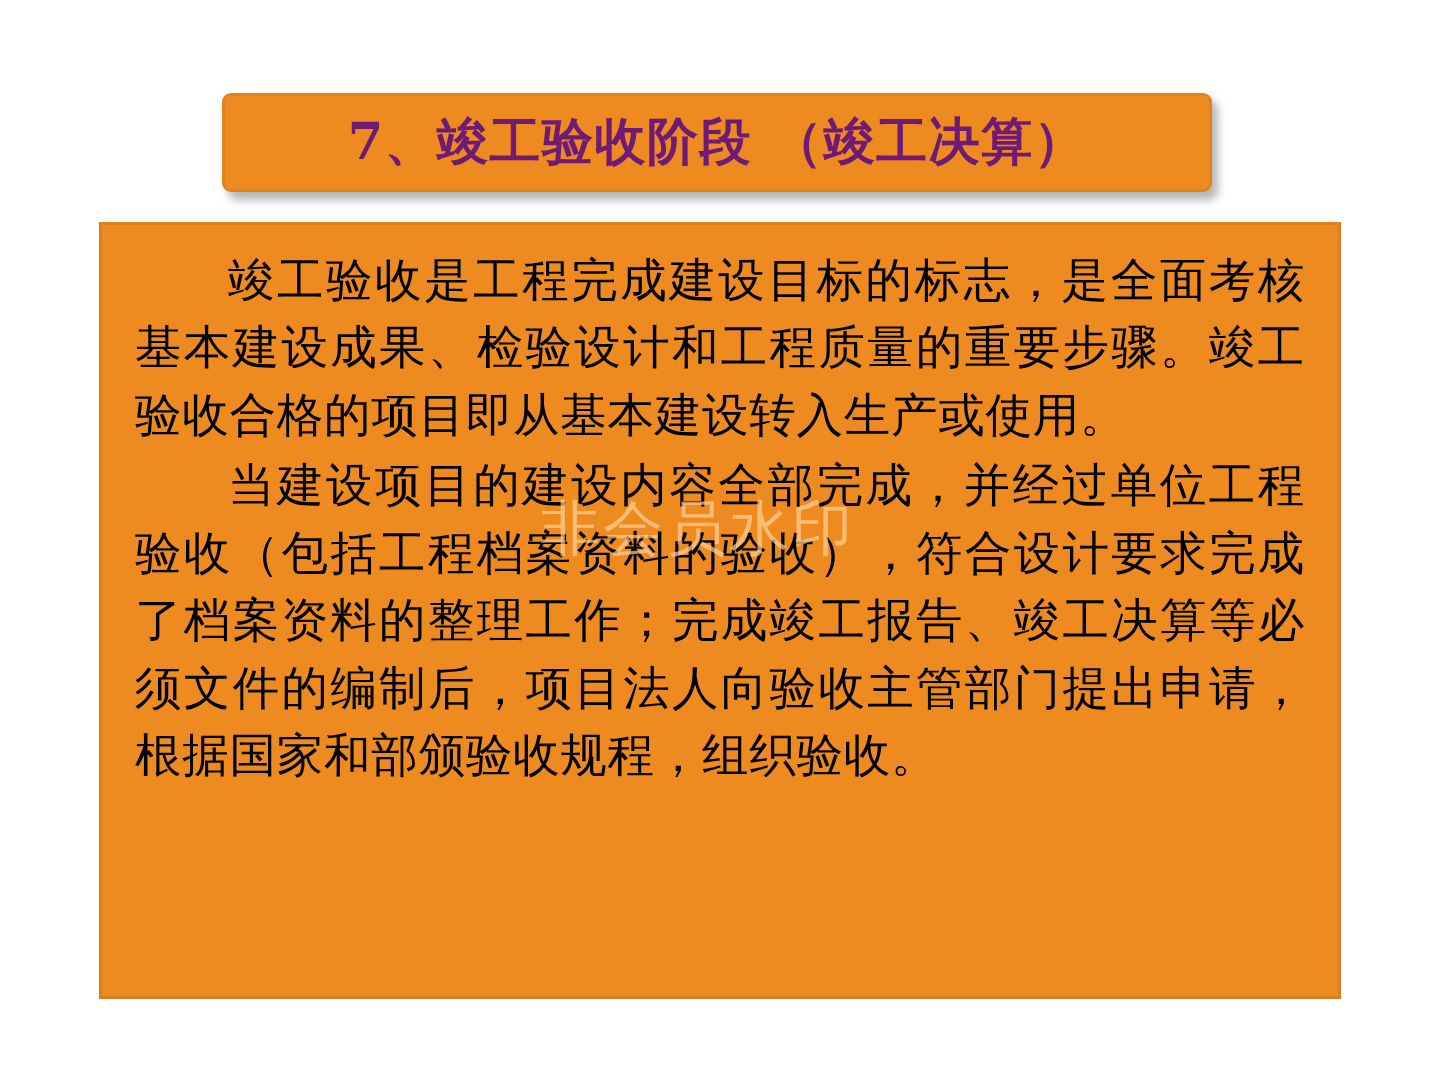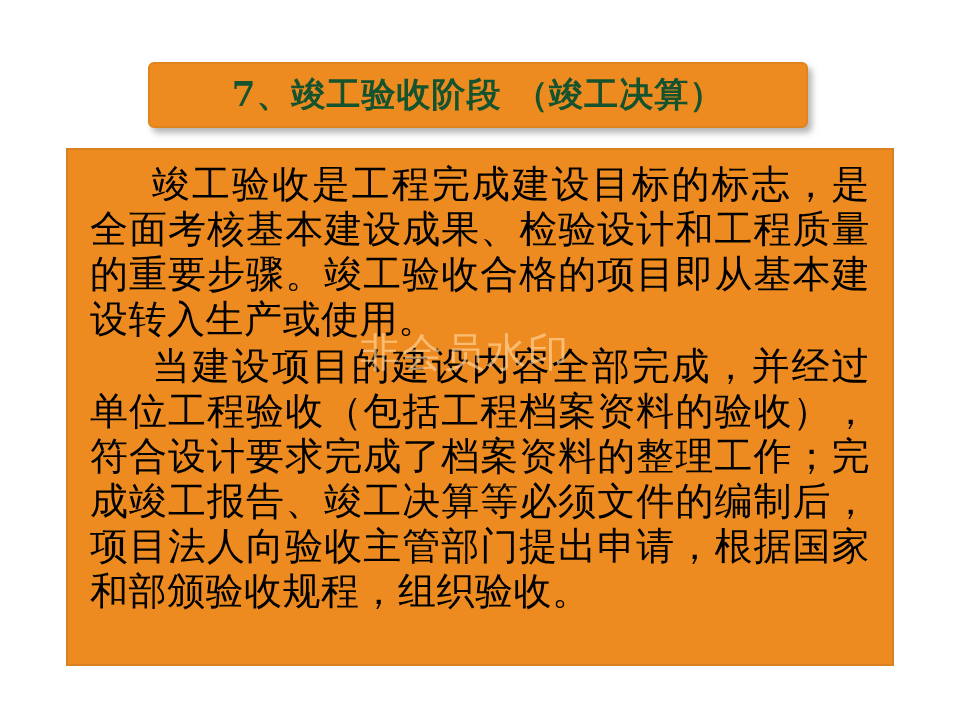--- a/index.html
+++ b/index.html
@@ -32,40 +32,40 @@
     border-radius: 6px;
     box-shadow: 4px 5px 6px rgba(120, 120, 120, 0.55);
     display: flex;
     align-items: center;
     justify-content: center;
   }
   .title-text {
     font-family: "DejaVu Serif", "Liberation Serif", serif;
     font-weight: bold;
     font-size: 34px;
-    color: #14532d;
+    color: #701a75;
     letter-spacing: 1px;
     white-space: nowrap;
   }
   
   .body-box {
     position: absolute;
     left: 66px;
     top: 148px;
     width: 828px;
     height: 518px;
     background: #ED8B21;
     border: 2px solid #D98020;
     box-sizing: border-box;
     padding: 14px 22px 10px 22px;
     overflow: hidden;
   }
   .para {
-    font-family: Liberation Mono, monospace;
-    font-size: 38px;
+    font-family: Liberation Serif, serif;
+    font-size: 31px;
     line-height: 45px;
     color: #000000;
     text-indent: 62px;
     margin: 0 0 2px 0;
     text-align: justify;
     letter-spacing: 0.5px;
   }
   .para + .para {
     margin-top: 1px;
   }

